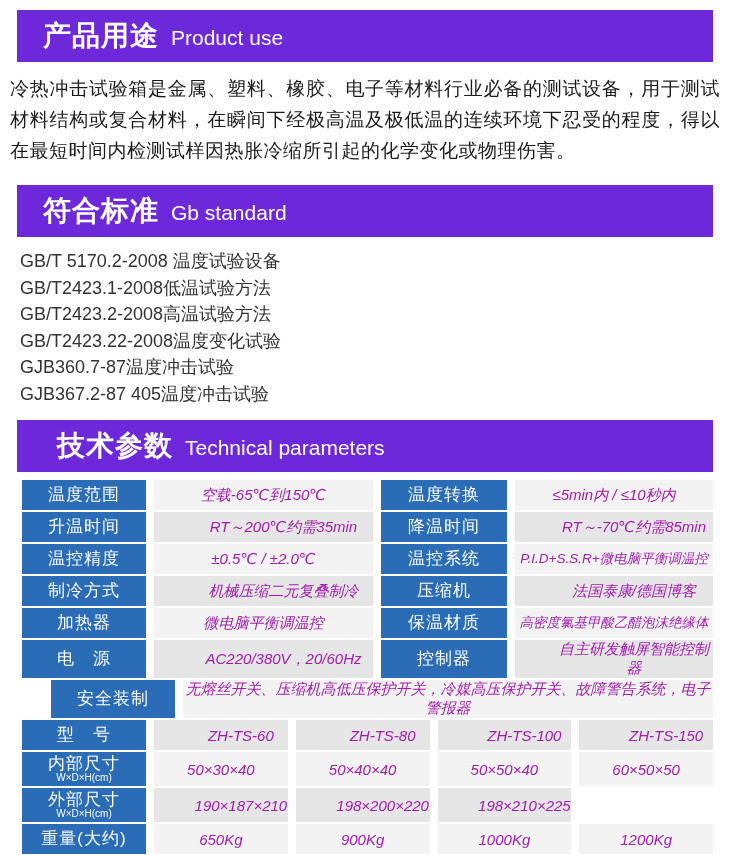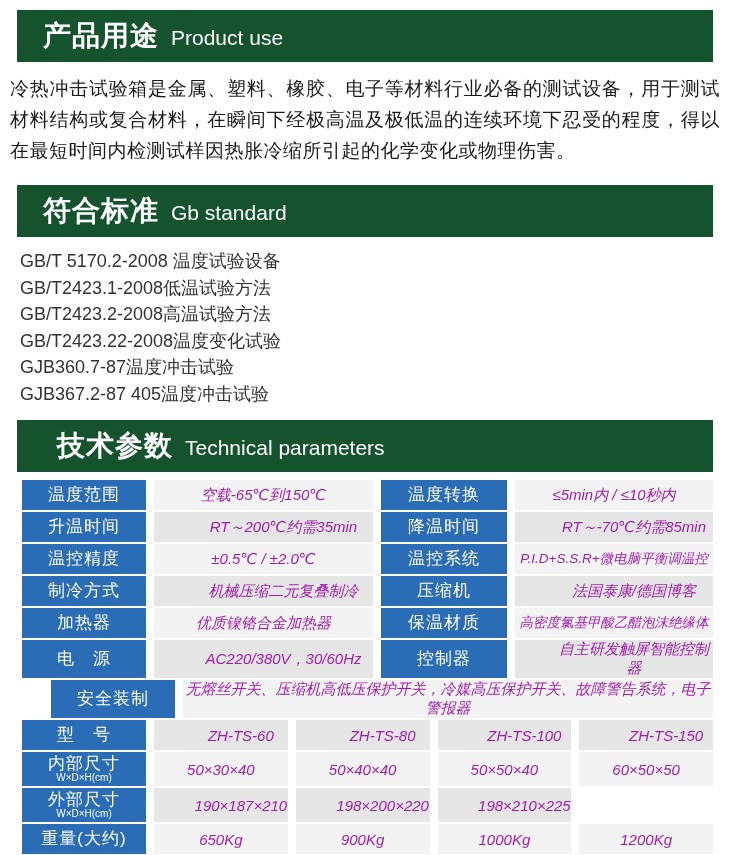--- a/index.html
+++ b/index.html
@@ -10,21 +10,21 @@
   body {
     width: 730px;
     height: 855px;
     overflow: hidden;
   }
 
   
   .section-bar {
     margin: 0 17px;
     height: 52px;
-    background: #14532d;
+    background: #6d28d9;
     color: #ffffff;
     display: flex;
     align-items: baseline;
     padding-left: 26px;
     gap: 12px;
   }
   .section-bar .cn {
     font-size: 28px;
     font-weight: 700;
     letter-spacing: 1px;
@@ -158,28 +158,28 @@
 
     <div class="row r-dark">
       <div class="cell label">制冷方式</div>
       <div class="cell value">机械压缩二元复叠制冷</div>
       <div class="cell label">压缩机</div>
       <div class="cell value">法国泰康/德国博客</div>
     </div>
 
     <div class="row r-light">
       <div class="cell label">加热器</div>
-      <div class="cell value">优质镍铬合金加热器</div>
+      <div class="cell value">微电脑平衡调温控</div>
       <div class="cell label">保温材质</div>
       <div class="cell value value-sm">高密度氯基甲酸乙醋泡沫绝缘体</div>
     </div>
 
     <div class="row r-dark">
       <div class="cell label">电　源</div>
-      <div class="cell value">AC220/380V，30/60Hz</div>
+      <div class="cell value">AC220/380V，20/60Hz</div>
       <div class="cell label">控制器</div>
       <div class="cell value">自主研发触屏智能控制器</div>
     </div>
 
     <div class="row row-full r-light">
       <div class="cell label">安全装制</div>
       <div class="cell value">无熔丝开关、压缩机高低压保护开关，冷媒高压保护开关、故障警告系统，电子警报器</div>
     </div>
 
     <div class="row row-4col r-dark">

